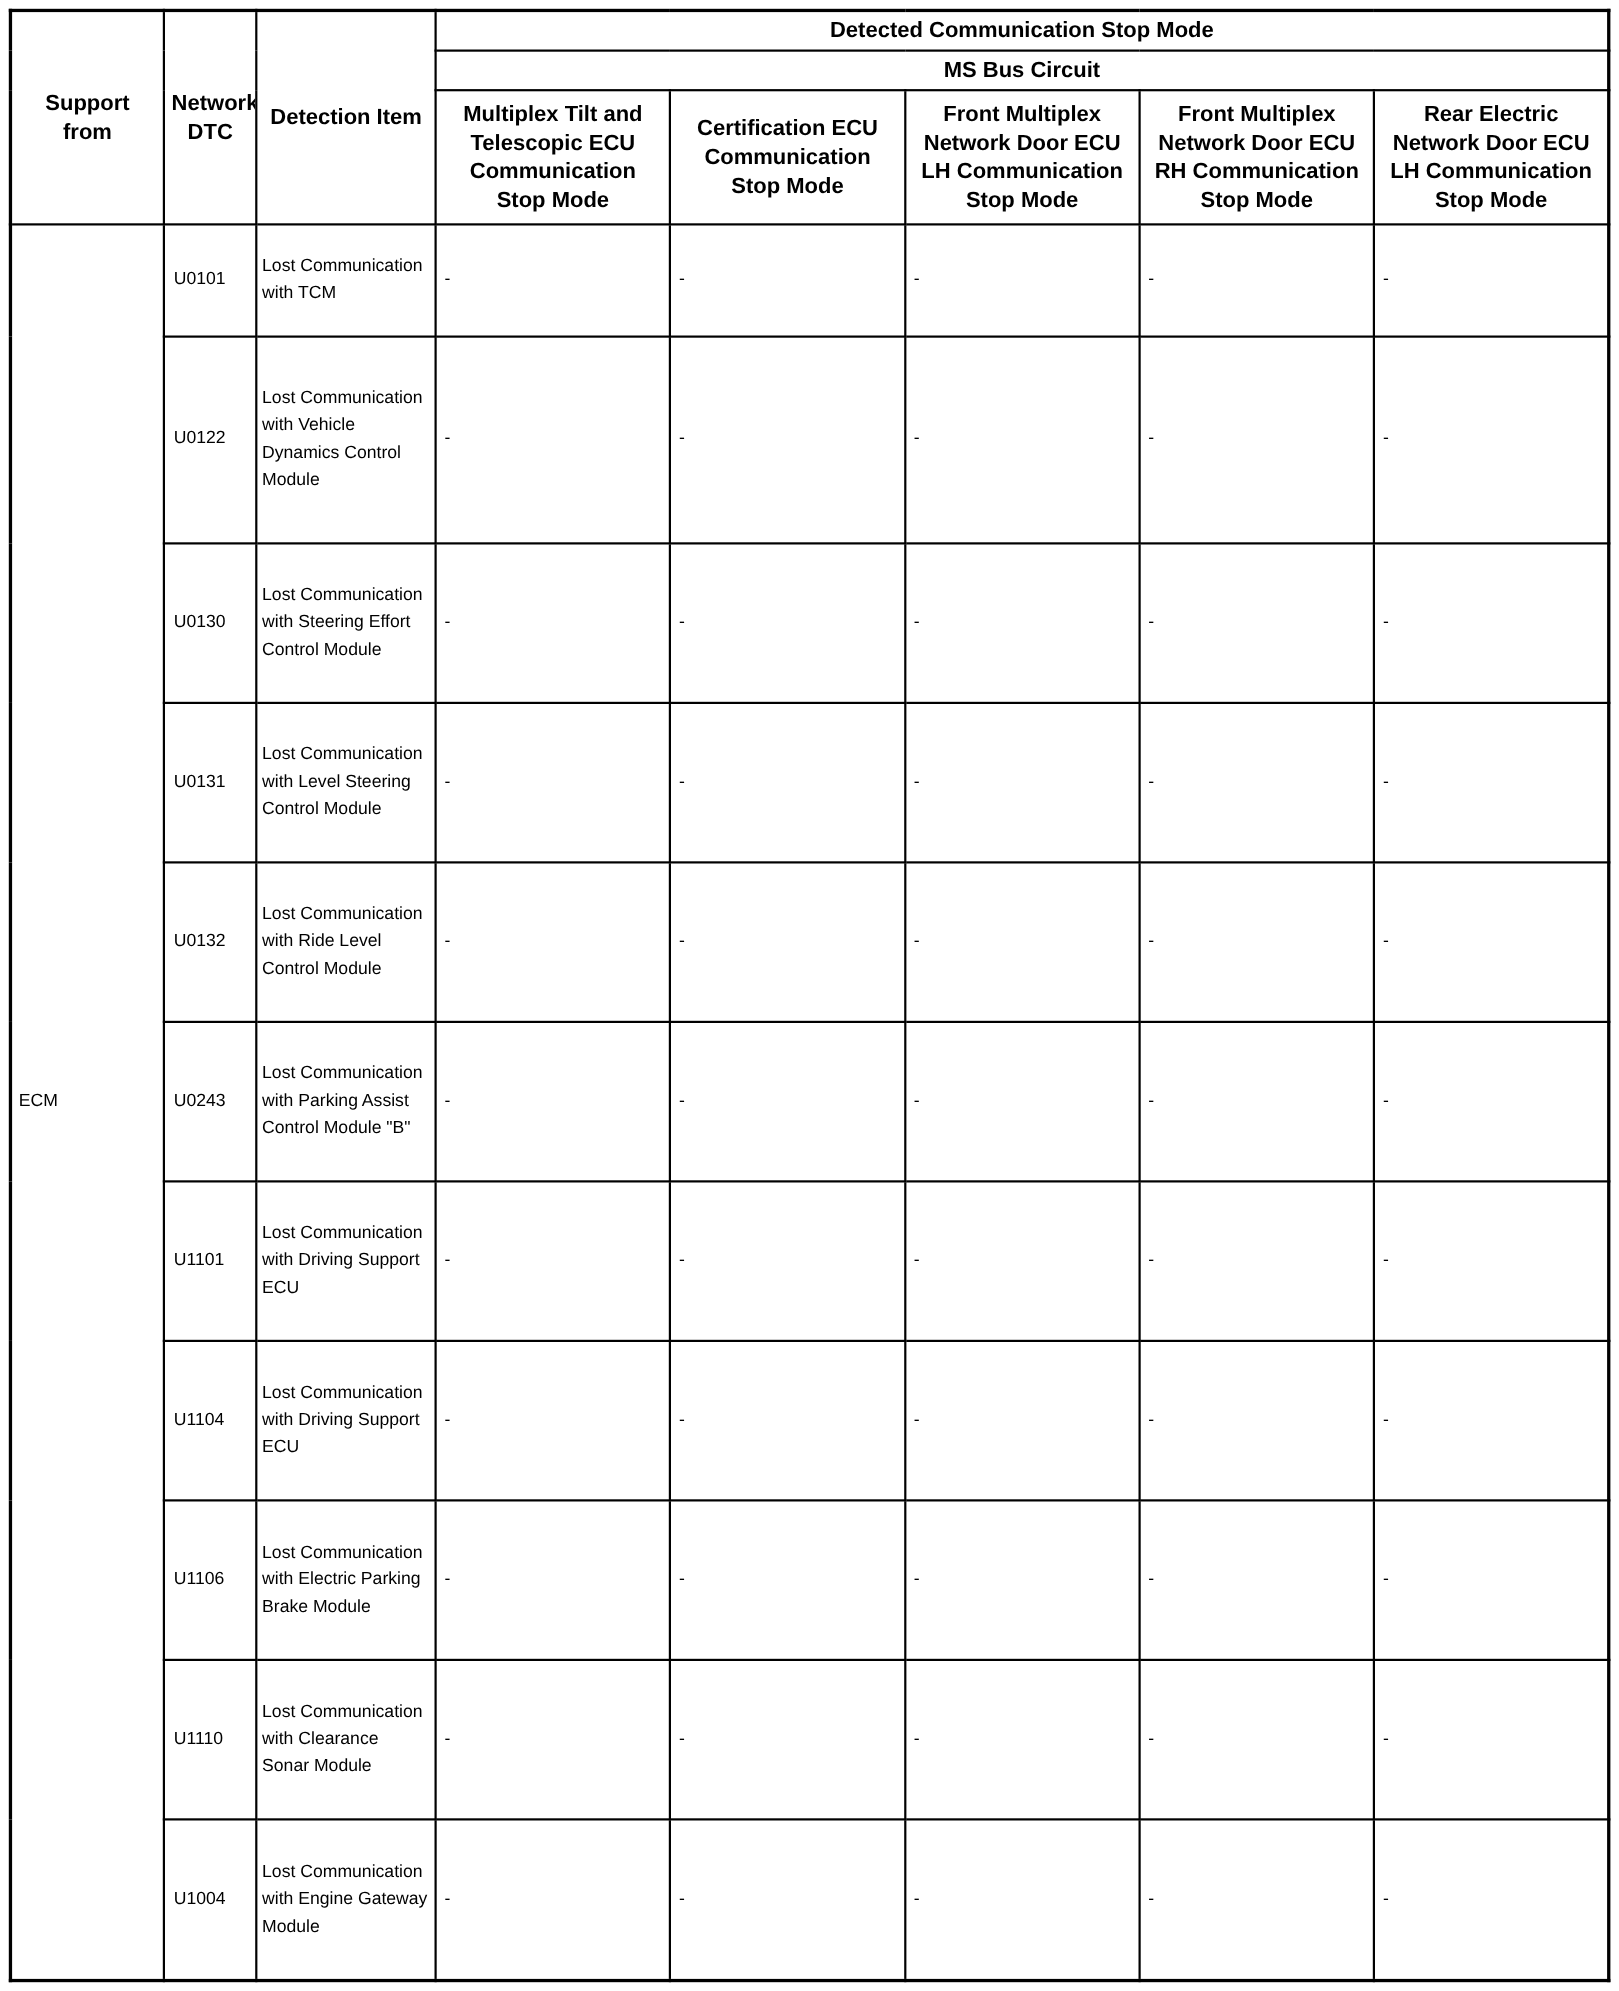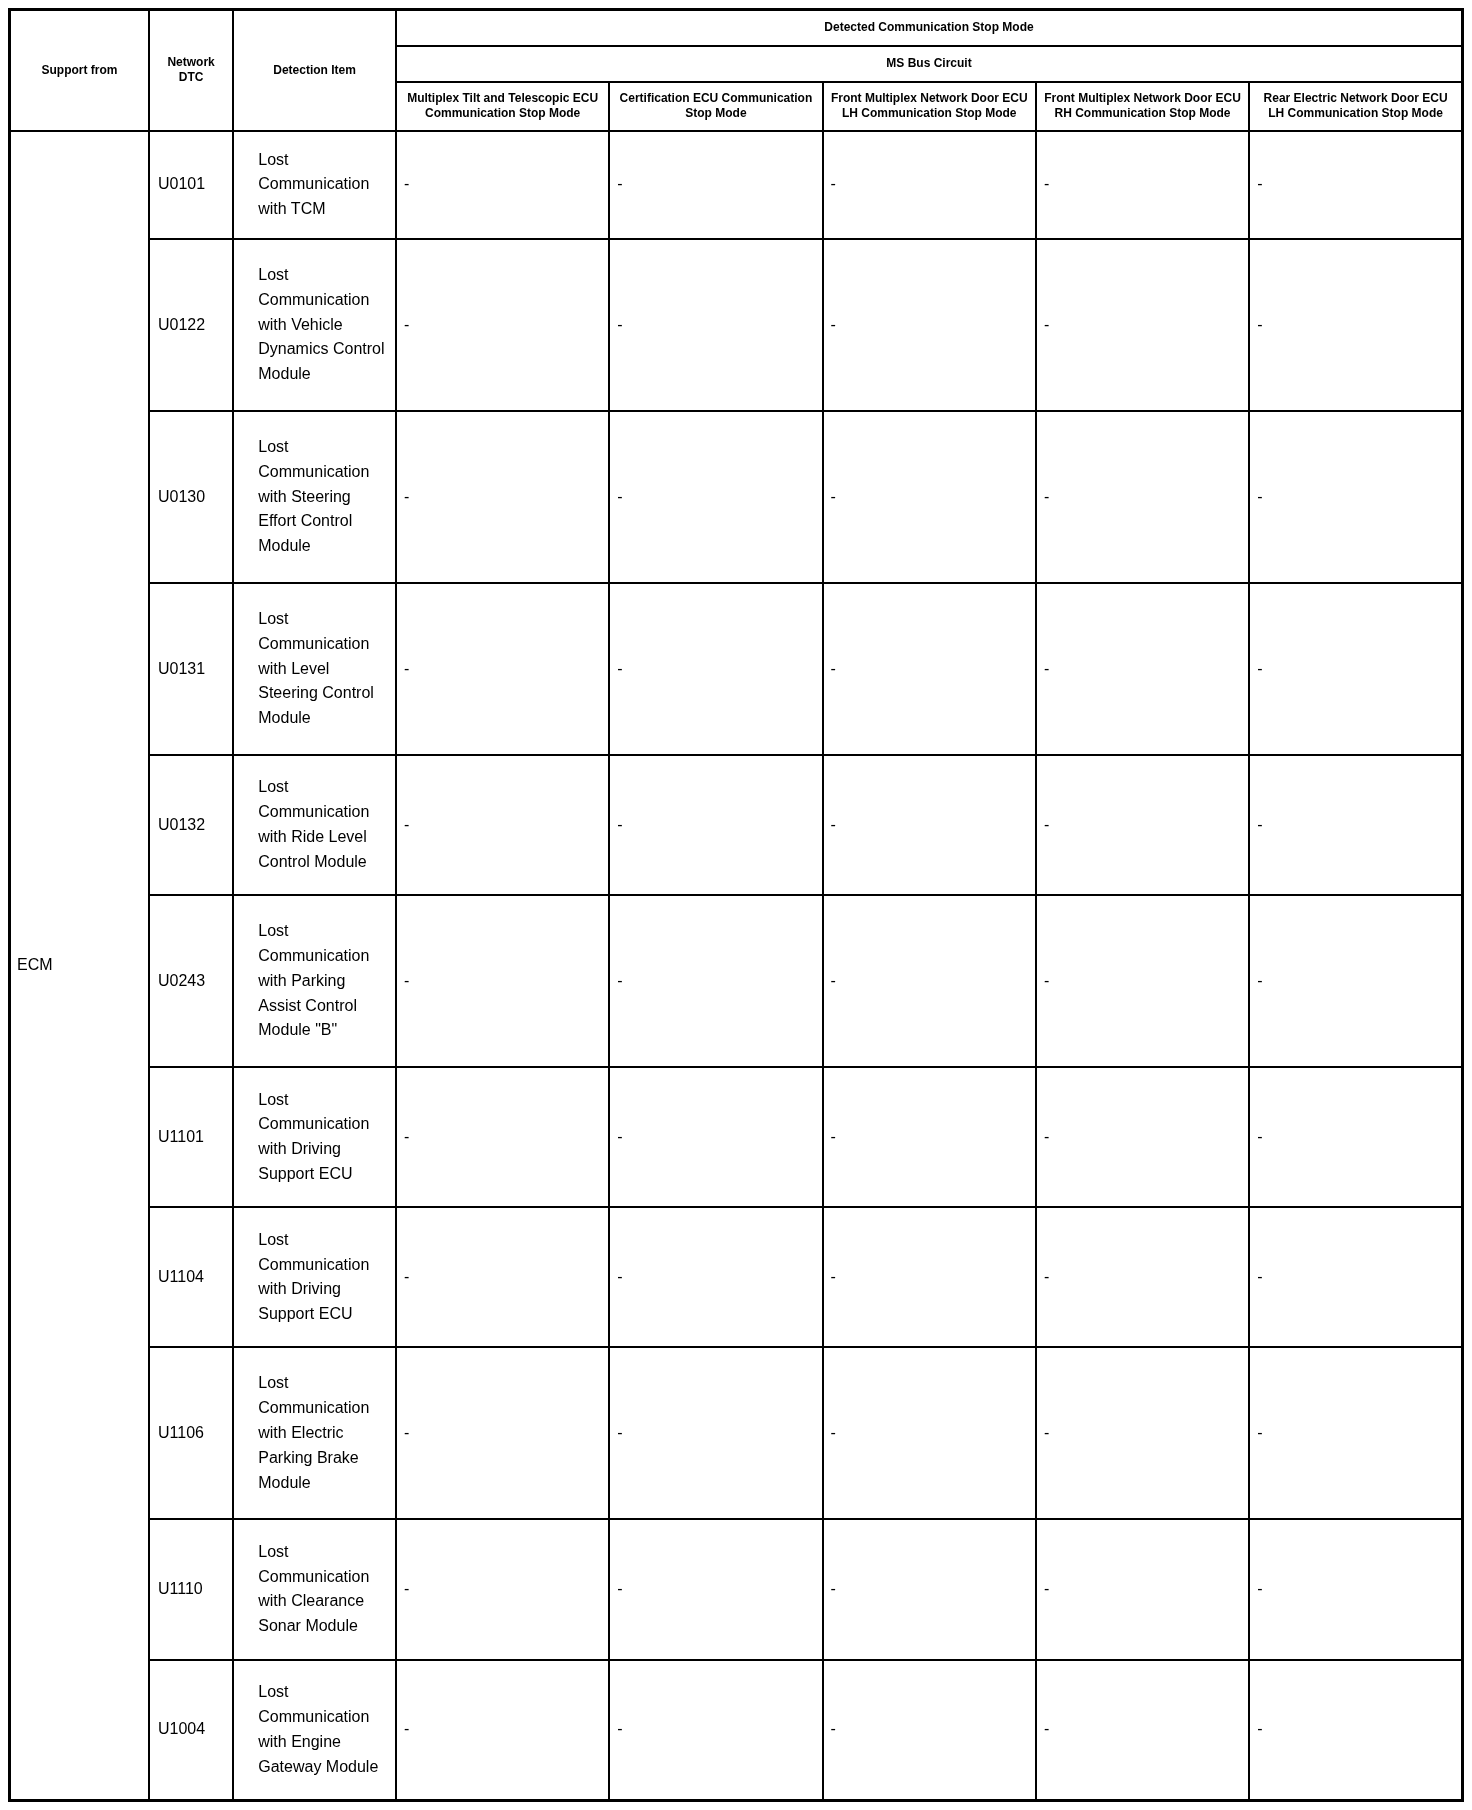--- a/index.html
+++ b/index.html
@@ -22,21 +22,21 @@
     table-layout: fixed;
     border: 3px solid #000;
   }
   th, td {
     border: 2px solid #000;
     padding: 4px 6px;
     overflow: hidden;
   }
   thead th {
     font-weight: bold;
-    font-size: 12px;
+    font-size: 20px;
     line-height: 1.3;
     text-align: center;
     vertical-align: middle;
   }
   tr.group-row th, tr.subgroup-row th {
     height: 36px;
     padding: 2px 6px;
   }
   tr.colhead-row th {
     padding: 8px 6px;
@@ -49,21 +49,21 @@
     vertical-align: middle;
   }
   td.ecm-cell {
     vertical-align: middle;
     padding-left: 6px;
   }
   td.dtc-cell {
     padding-left: 8px;
   }
   td.item-cell {
-    padding-left: 24px;
+    padding-left: 4px;
     padding-right: 4px;
   }
   td.val-cell {
     padding-left: 7px;
   }
 </style>
 </head>
 <body>
 
 <div class="page">

